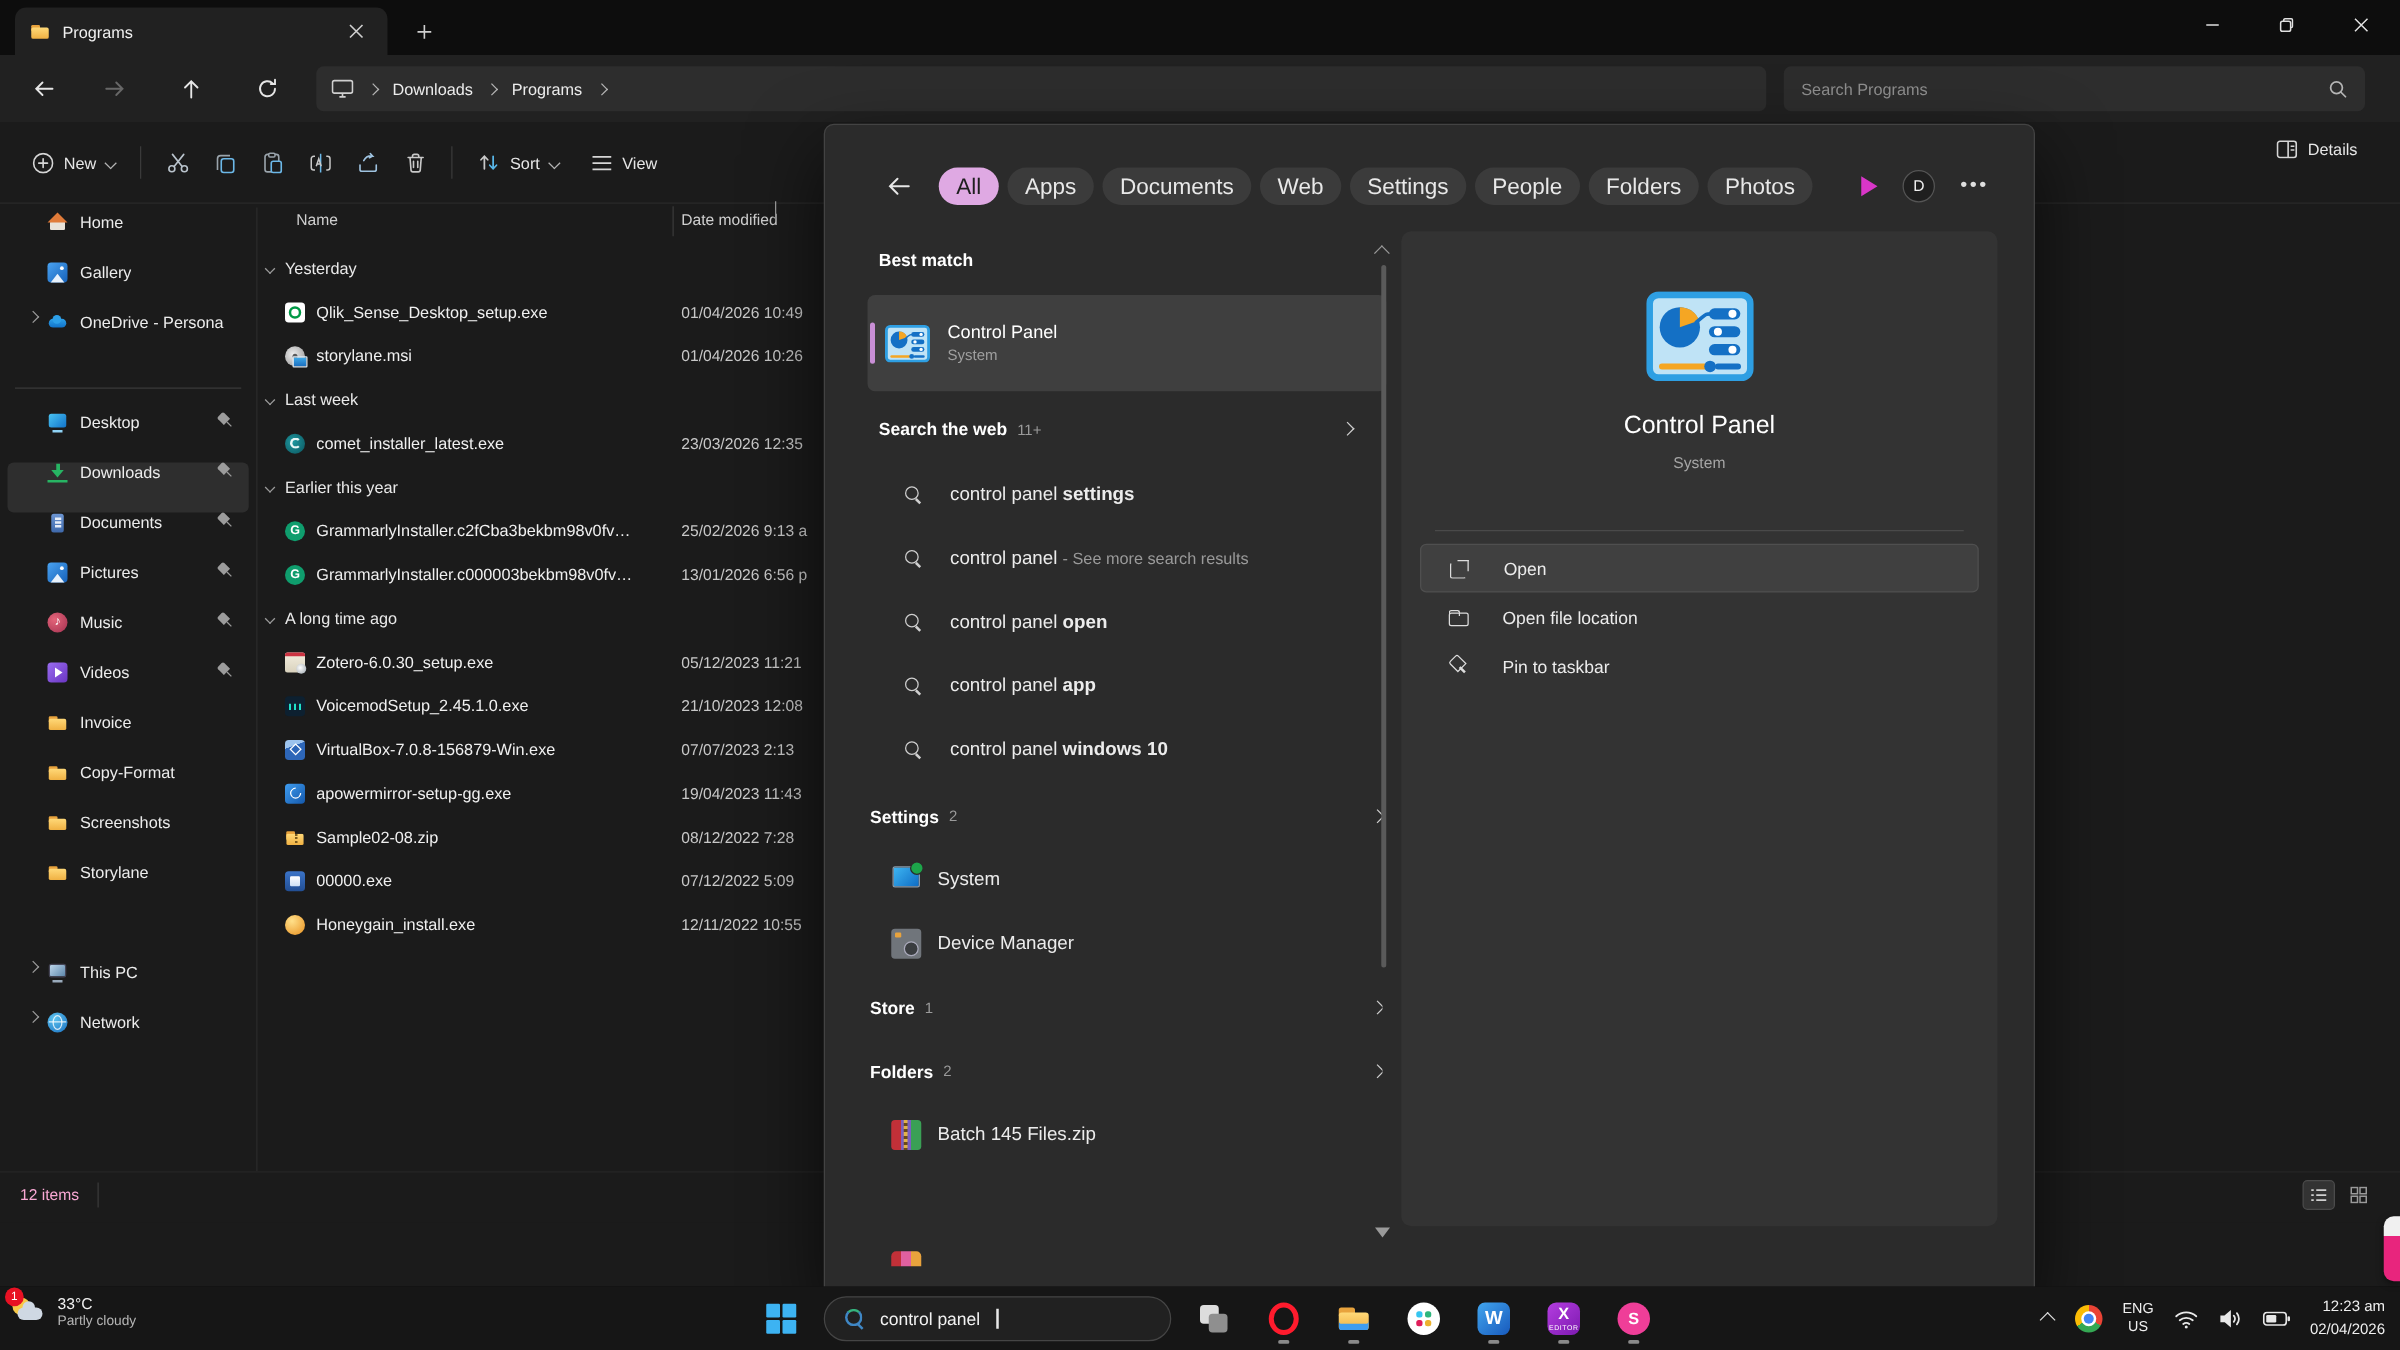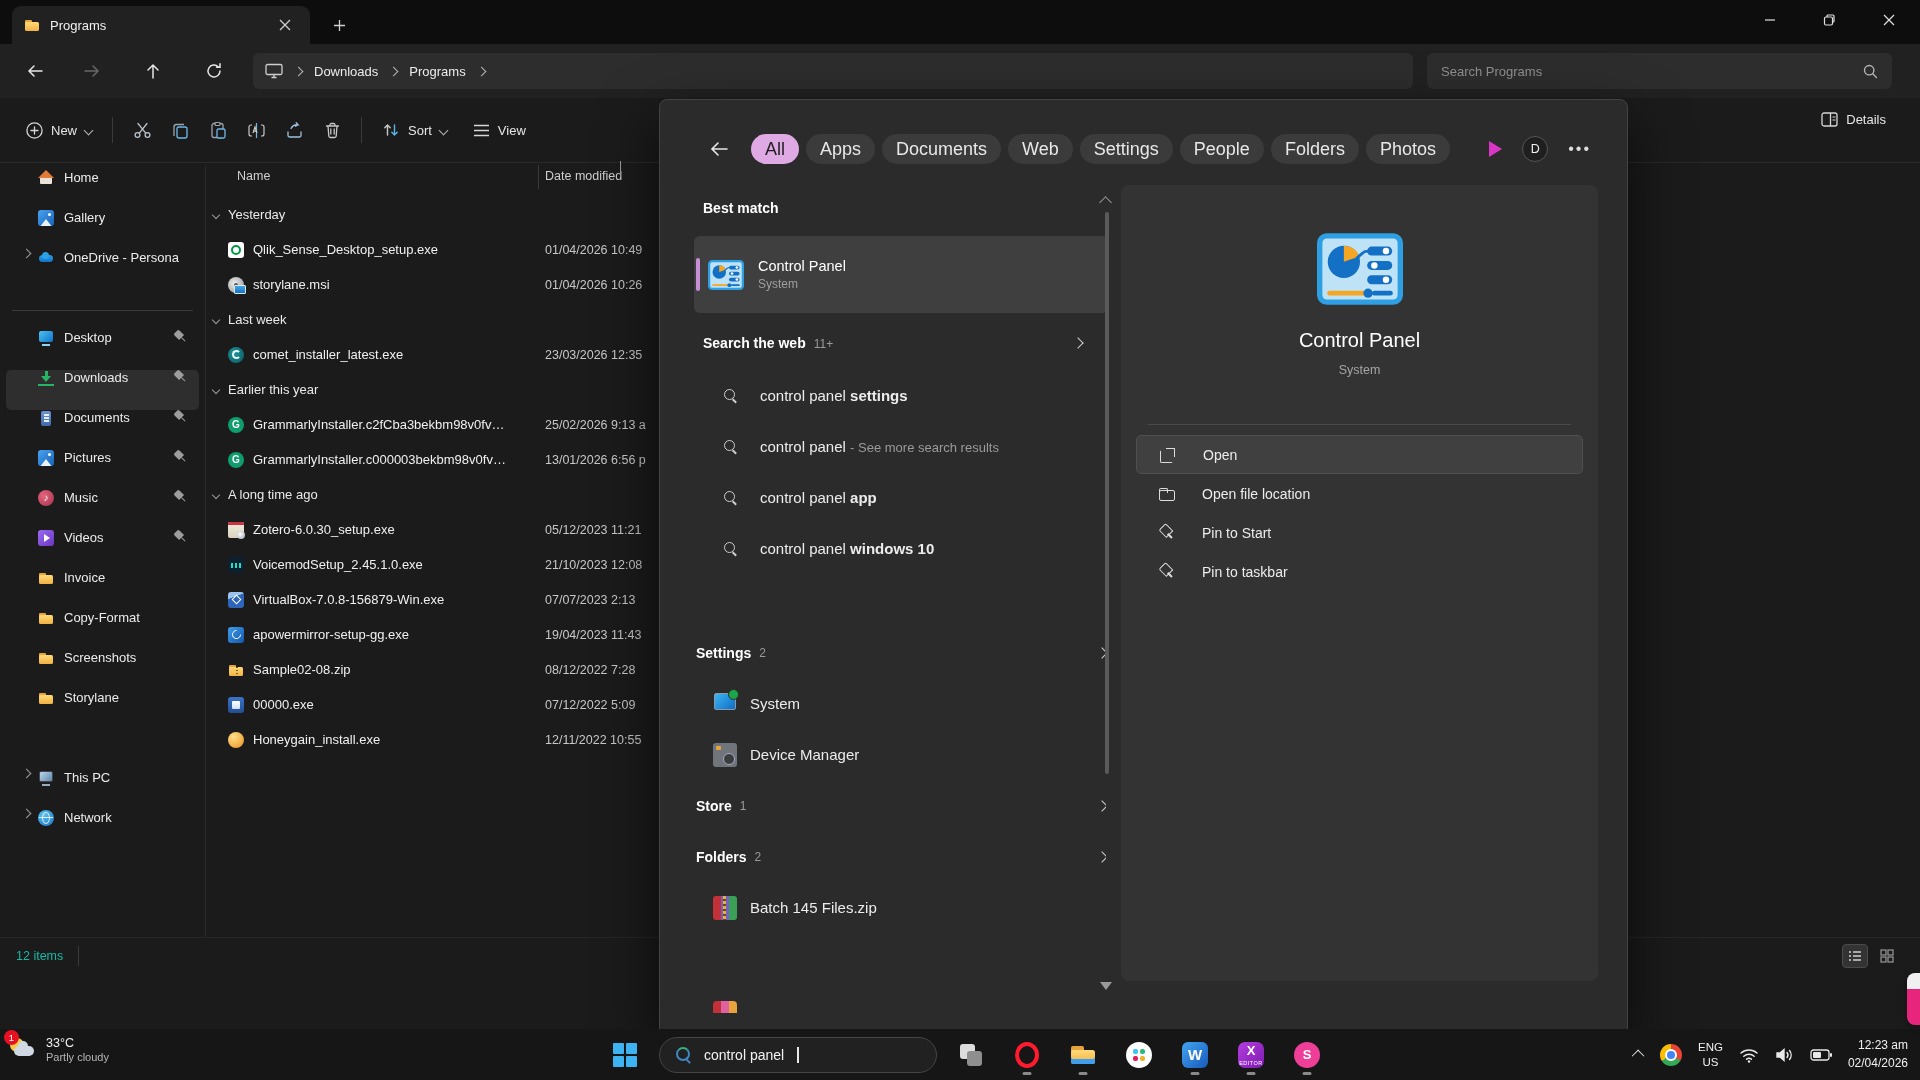--- a/index.html
+++ b/index.html
@@ -49,21 +49,21 @@
   .frow{height:35px;display:flex;align-items:center;padding-left:5px;position:relative}
   .frow .gchev{width:12px;display:flex;justify-content:center;margin-right:6px}
   .frow .gchev .chev{border-color:#9c9c9c;width:6px;height:6px}
   .frow .fic{margin-right:9px}
   .frow.file .gchev{visibility:hidden}
   .fname{font-size:13px;color:#f0f0f0;white-space:nowrap}
   .frow.group .fname{color:#eaeaea}
   .fdate{position:absolute;left:340px;font-size:12.5px;color:#c8c8c8;white-space:nowrap}
   
   #statusbar{position:absolute;left:0;right:0;bottom:51px;height:41px;background:#1b1b1b;border-top:1px solid #262626}
-  #items-count{position:absolute;left:16px;top:11px;font-size:12.5px;color:#14b8a6}
+  #items-count{position:absolute;left:16px;top:11px;font-size:12.5px;color:#f9a8d4}
   #status-div{position:absolute;left:78px;top:8px;width:1px;height:20px;background:#3a3a3a}
   .viewtoggle{position:absolute;top:6px;width:26px;height:24px;border-radius:4px;display:flex;align-items:center;justify-content:center}
   .viewtoggle.on{background:#333;border:1px solid #4b4b4b}
   
   .i16{width:16px;height:16px;position:relative;flex:none}
   .i24{width:24px;height:24px;position:relative;flex:none}
   .ic-home::before{content:"";position:absolute;left:2px;top:7px;width:12px;height:7px;background:#e9e2d8;border-radius:1px}
   .ic-home::after{content:"";position:absolute;left:0;top:0;border-left:8px solid transparent;border-right:8px solid transparent;border-bottom:8px solid #e07b39}
   .ic-gallery,.ic-pictures{background:linear-gradient(135deg,#4aa3f2,#1661b8);border-radius:3px;overflow:hidden}
   .ic-gallery::before,.ic-pictures::before{content:"";position:absolute;right:3px;top:3px;width:3px;height:3px;border-radius:50%;background:#fff}
@@ -755,20 +755,26 @@
         </span>
       </div>
 
       <div class="sgrow">
         <span class="ic-mag"></span>
         <span>
           <span class="sg-pre">control panel </span><span class="sg-post">- See more search results</span>
         </span>
       </div>
 
+      <div class="sgrow">
+        <span class="ic-mag"></span>
+        <span>
+          <span class="sg-pre">control panel </span><span class="sg-bold">open</span>
+        </span>
+      </div>
 
       <div class="sgrow">
         <span class="ic-mag"></span>
         <span>
           <span class="sg-pre">control panel </span><span class="sg-bold">app</span>
         </span>
       </div>
 
       <div class="sgrow">
         <span class="ic-mag"></span>
@@ -852,24 +858,20 @@
         <div class="arow hl">
           <span class="ai ai-open"></span>
           <span>Open</span>
         </div>
 
         <div class="arow">
           <span class="ai ai-folder"></span>
           <span>Open file location</span>
         </div>
 
-        <div class="arow">
-          <span class="ai ai-pin"></span>
-          <span>Pin to Start</span>
-        </div>
 
         <div class="arow">
           <span class="ai ai-pin"></span>
           <span>Pin to taskbar</span>
         </div>
       </div>
   </div>
 </div>
 
 <div id="taskbar">

